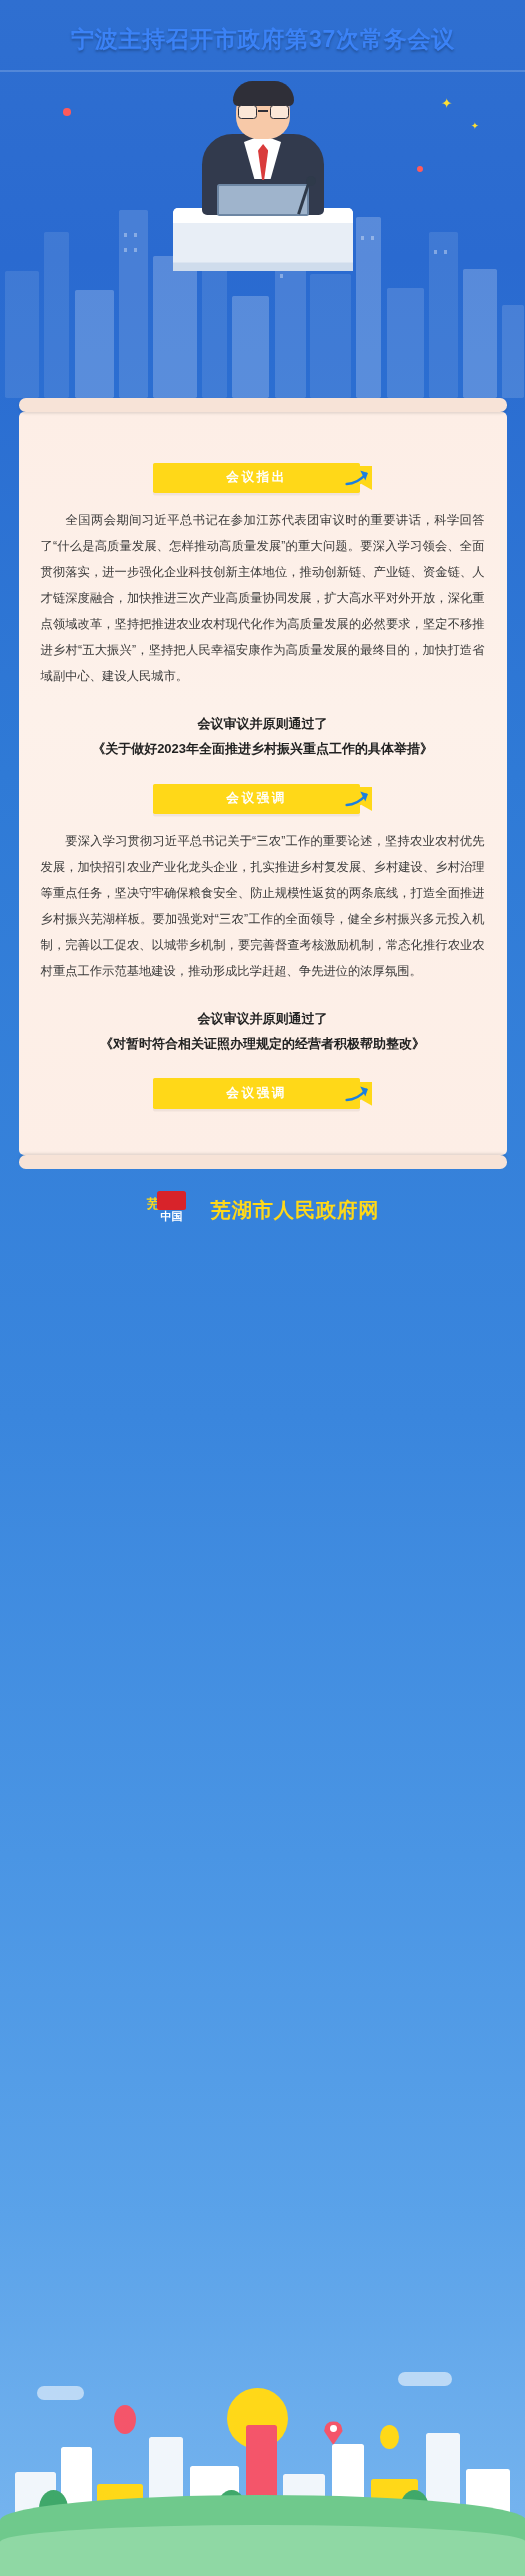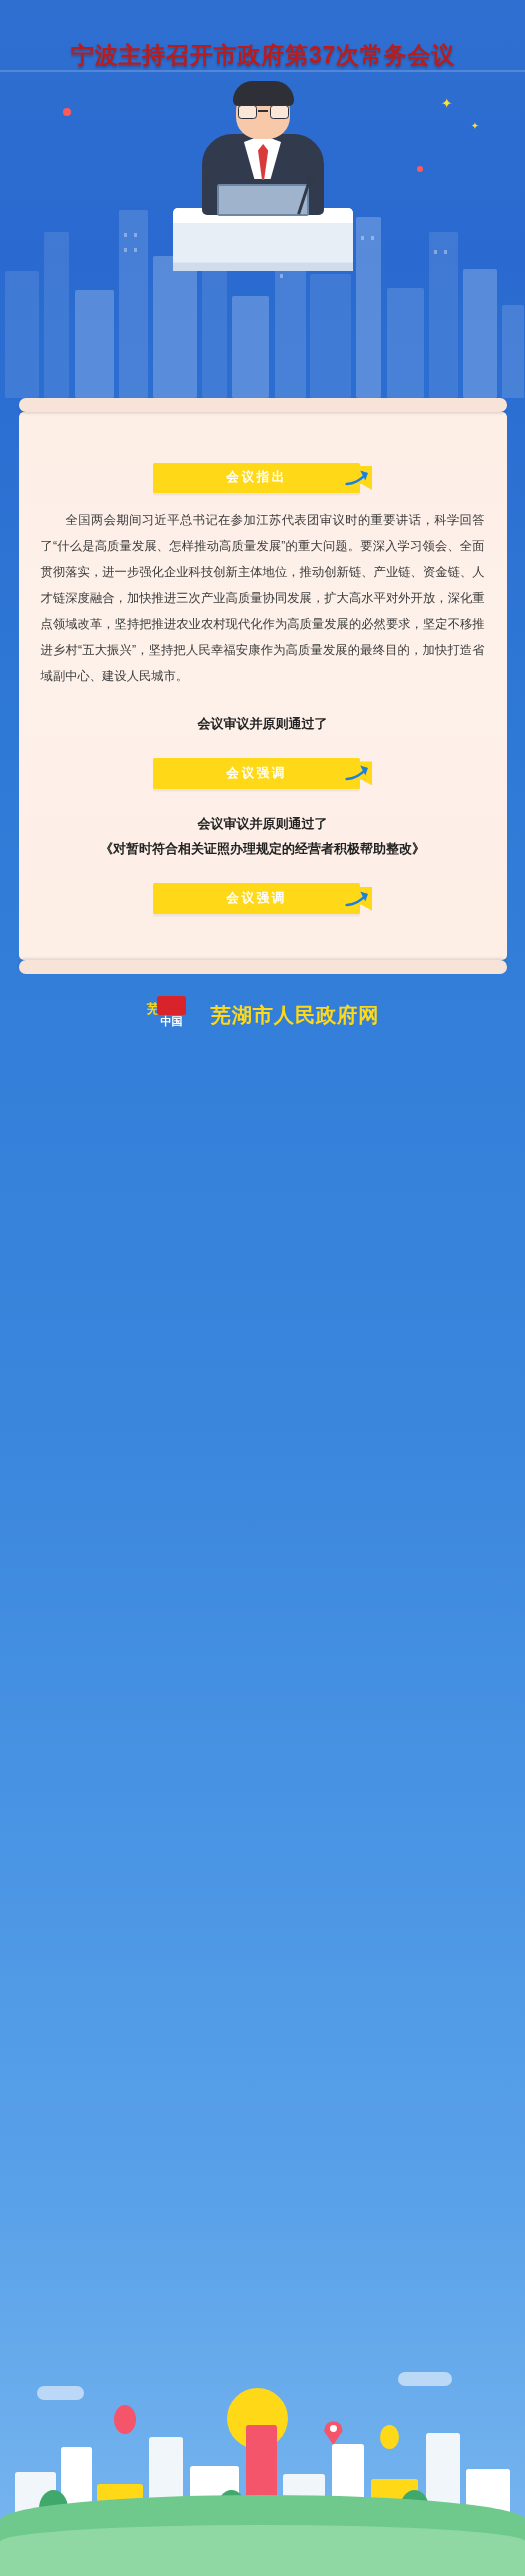--- a/index.html
+++ b/index.html
@@ -22,24 +22,23 @@
     height: 398px;
     overflow: hidden;
   }
   .hero-title {
     position: relative;
     z-index: 6;
     text-align: center;
     padding-top: 24px;
     font-size: 23px;
     font-weight: bold;
-    color: #b91c1c;
+    color: #3b82f6;
     letter-spacing: 0.8px;
     text-shadow: 0 1.7px 2.5px rgba(0,0,0,0.25);
-    margin-top: 16px;
   }
   .sky-line {
     position: absolute;
     left: 0; right: 0;
     top: 70px;
     height: 1.7px;
     background: rgba(255,255,255,0.18);
     z-index: 2;
   }
   
@@ -462,31 +461,35 @@
       <path d="M18 4 L27 7 L24 16 Z" fill="#1b7fe0"></path>
     </svg>
   </div>
 
   <div class="para">
     <span class="indent"></span><span>全国两会期间习近平总书记在参加江苏代表团审议时的重要讲话，科学回答了“什么是高质量发展、怎样推动高质量发展”的重大问题。要深入学习领会、全面贯彻落实，进一步强化企业科技创新主体地位，推动创新链、产业链、资金链、人才链深度融合，加快推进三次产业高质量协同发展，扩大高水平对外开放，深化重点领域改革，坚持把推进农业农村现代化作为高质量发展的必然要求，坚定不移推进乡村“五大振兴”，坚持把人民幸福安康作为高质量发展的最终目的，加快打造省域副中心、建设人民城市。</span>
   </div>
 
   <div class="section-head">
     <div>会议审议并原则通过了</div>
+    <div>《关于做好2023年全面推进乡村振兴重点工作的具体举措》</div>
   </div>
 
   <div class="banner-wrap">
     <div class="banner">会议强调</div>
     <div class="banner-flag"></div>
     <svg class="banner-arrow" viewBox="0 0 30 26">
       <path d="M2 20 C10 20 18 16 25 8" stroke="#1b7fe0" stroke-width="3" fill="none" stroke-linecap="round"></path>
       <path d="M18 4 L27 7 L24 16 Z" fill="#1b7fe0"></path>
     </svg>
   </div>
 
+  <div class="para">
+    <span class="indent"></span><span>要深入学习贯彻习近平总书记关于“三农”工作的重要论述，坚持农业农村优先发展，加快招引农业产业化龙头企业，扎实推进乡村复发展、乡村建设、乡村治理等重点任务，坚决守牢确保粮食安全、防止规模性返贫的两条底线，打造全面推进乡村振兴芜湖样板。要加强党对“三农”工作的全面领导，健全乡村振兴多元投入机制，完善以工促农、以城带乡机制，要完善督查考核激励机制，常态化推行农业农村重点工作示范基地建设，推动形成比学赶超、争先进位的浓厚氛围。</span>
+  </div>
 
   <div class="section-head">
     <div>会议审议并原则通过了</div>
     <div>《对暂时符合相关证照办理规定的经营者积极帮助整改》</div>
   </div>
 
   <div class="banner-wrap">
     <div class="banner">会议强调</div>
     <div class="banner-flag"></div>
     <svg class="banner-arrow" viewBox="0 0 30 26">

